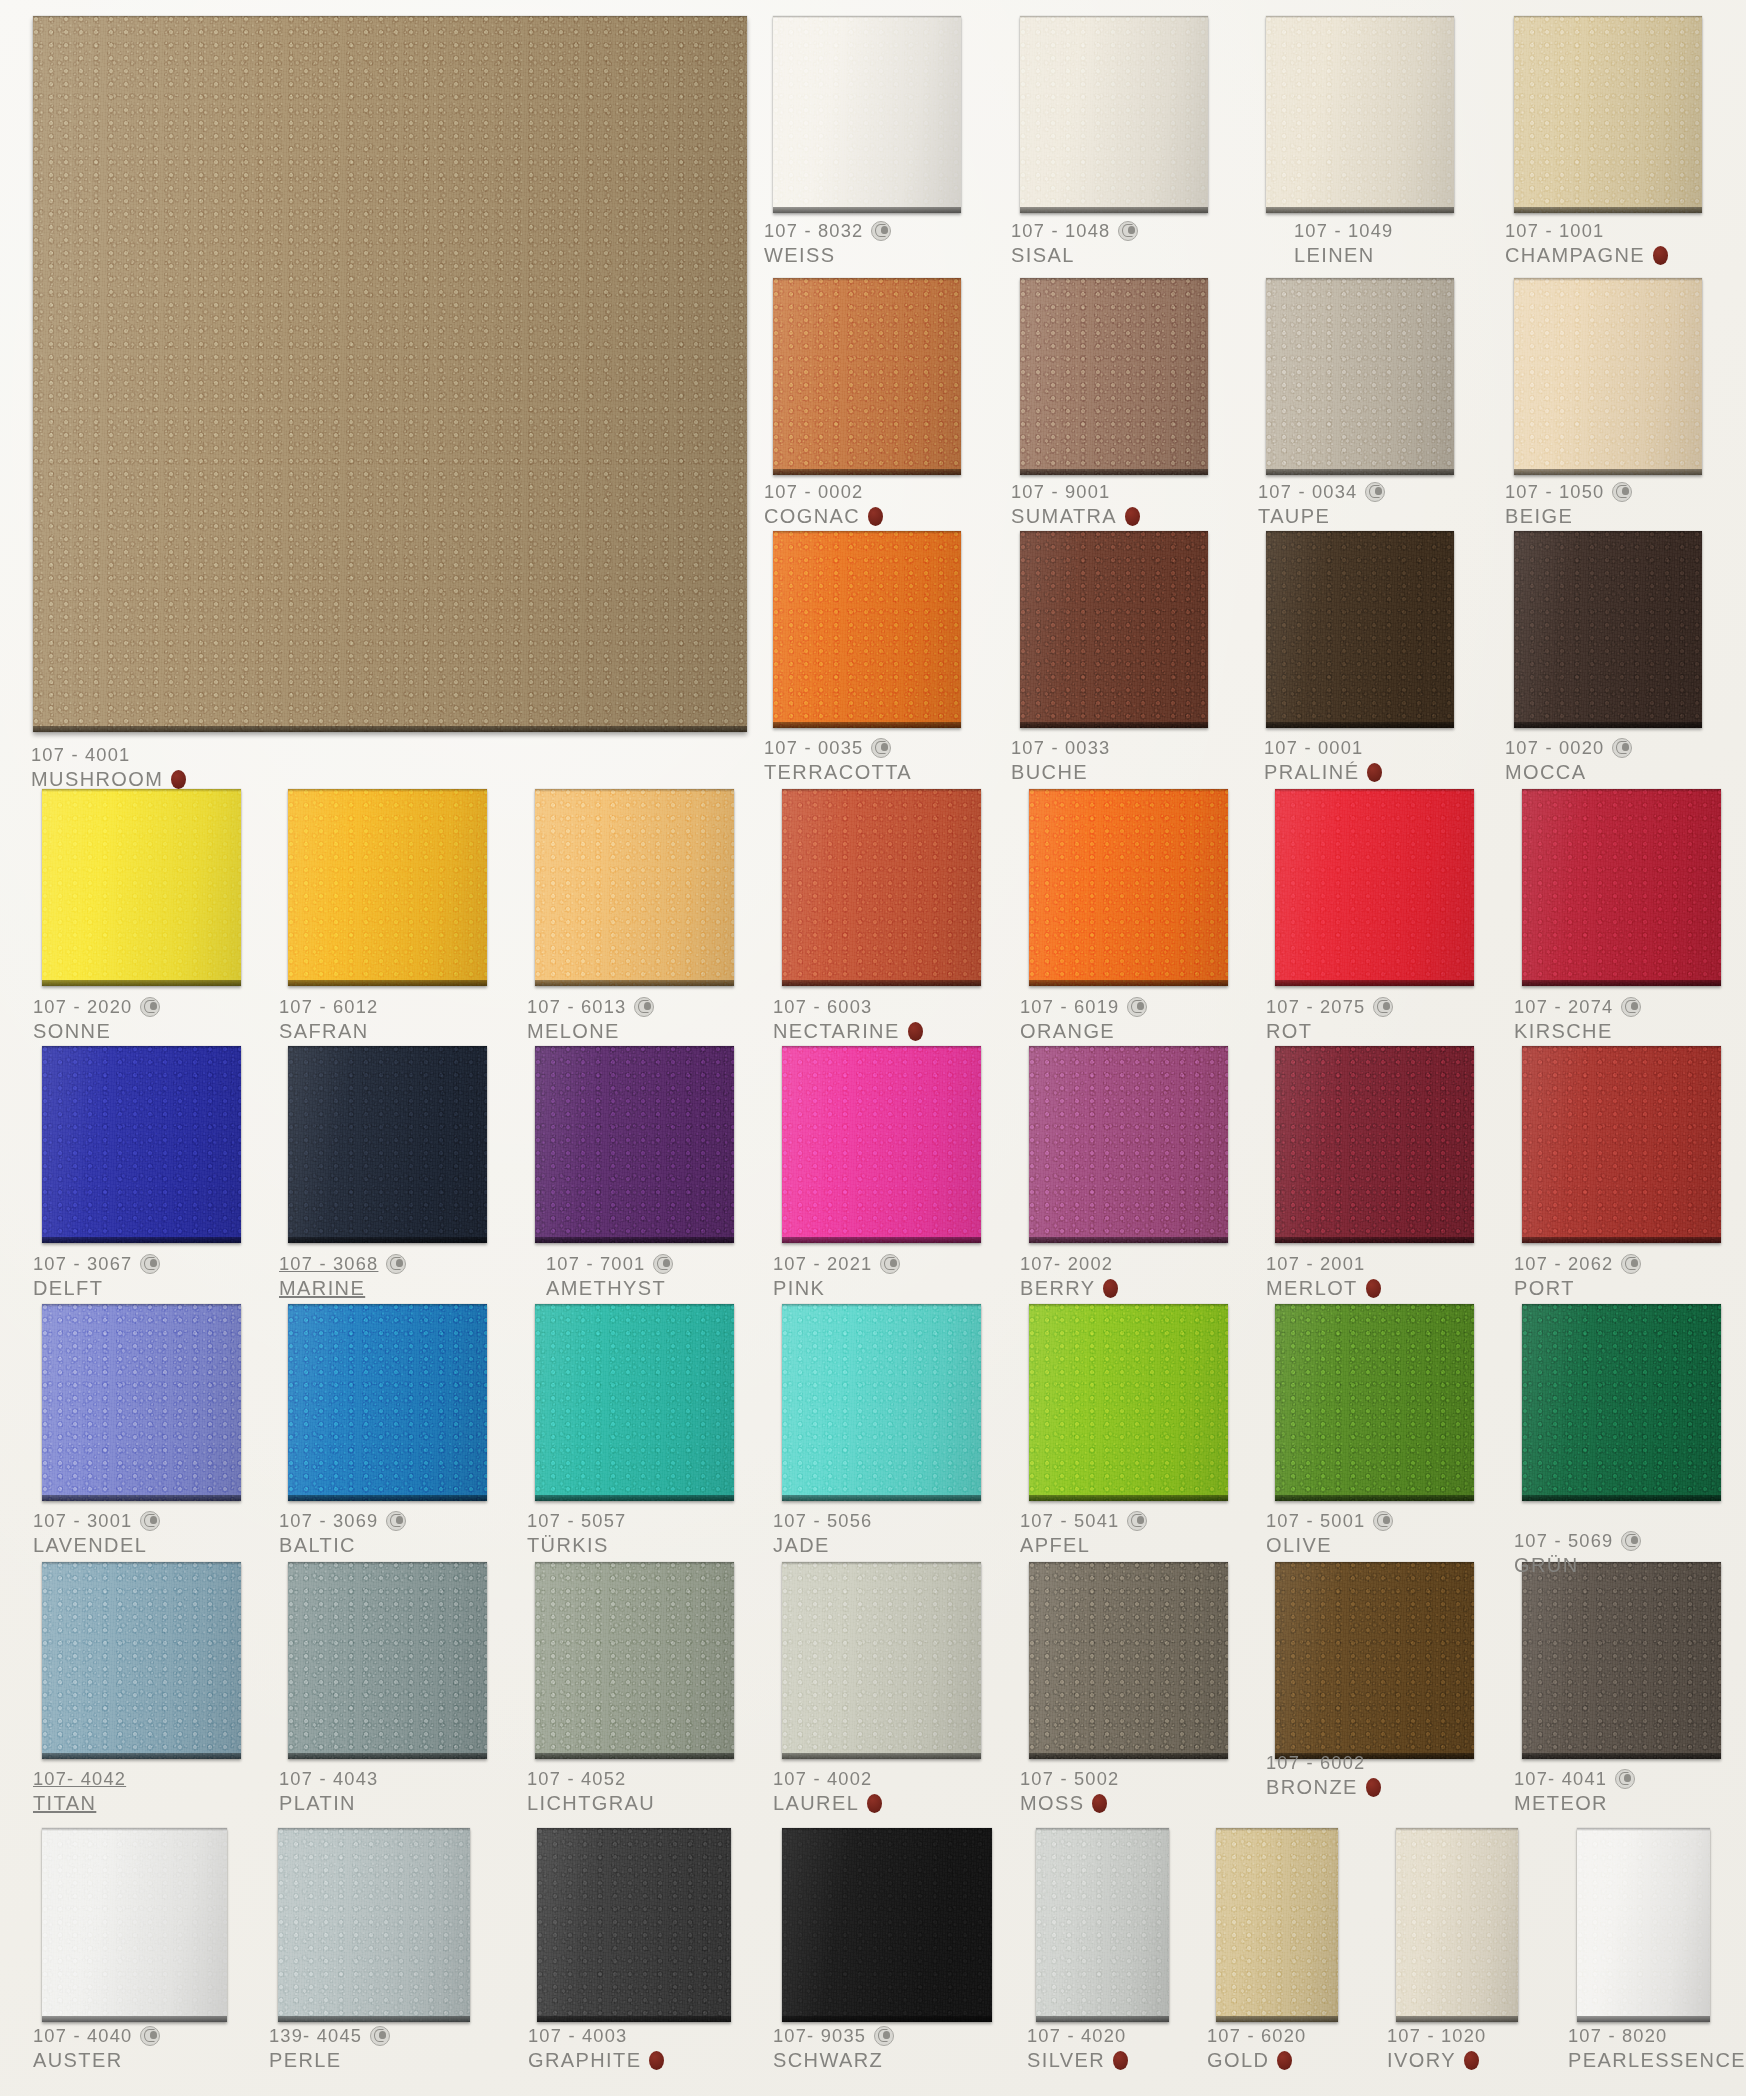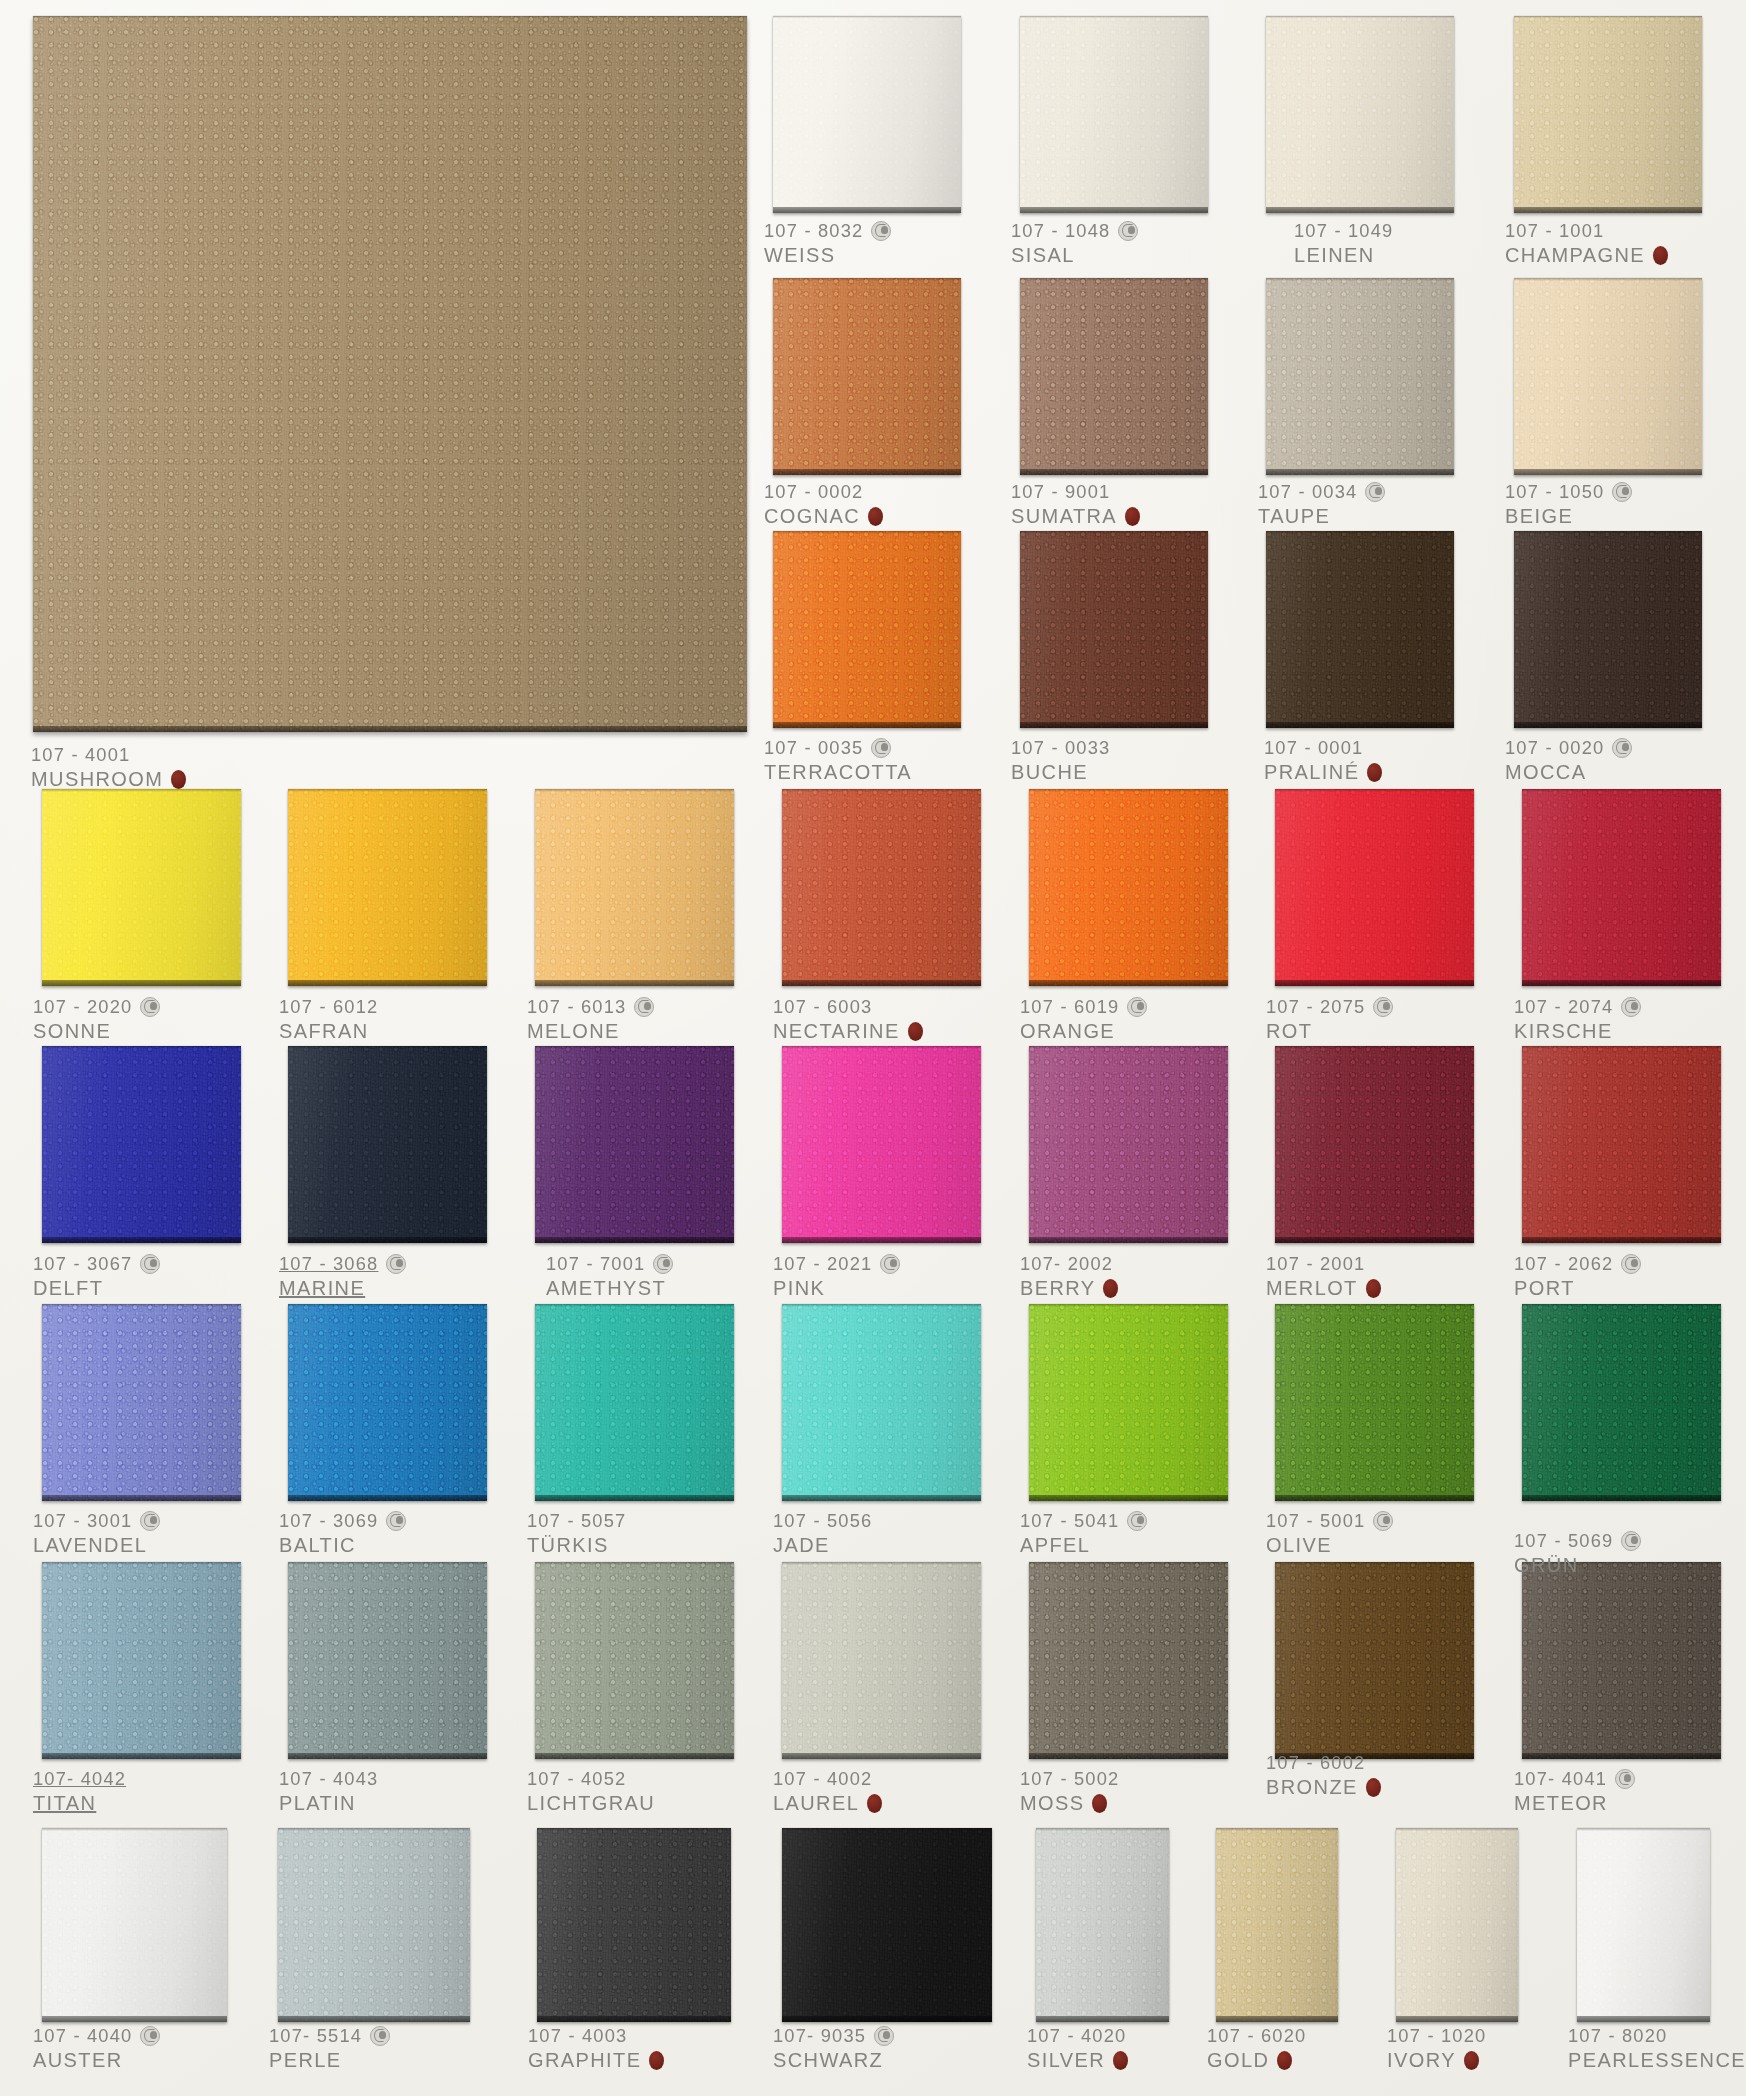--- a/index.html
+++ b/index.html
@@ -836,21 +836,21 @@
         <div class="code-row">
           <span class="code">107 - 4040</span>
           <span class="c5-badge"></span>
         </div>
         <div class="name-row">
           <span class="name">AUSTER</span>
         </div>
       </div>
       <div class="label" style="left: 269px; top: 2023px;">
         <div class="code-row">
-          <span class="code">107- 5514</span>
+          <span class="code">139- 4045</span>
           <span class="c5-badge"></span>
         </div>
         <div class="name-row">
           <span class="name">PERLE</span>
         </div>
       </div>
       <div class="label" style="left: 528px; top: 2023px;">
         <div class="code-row">
           <span class="code">107 - 4003</span>
         </div>

